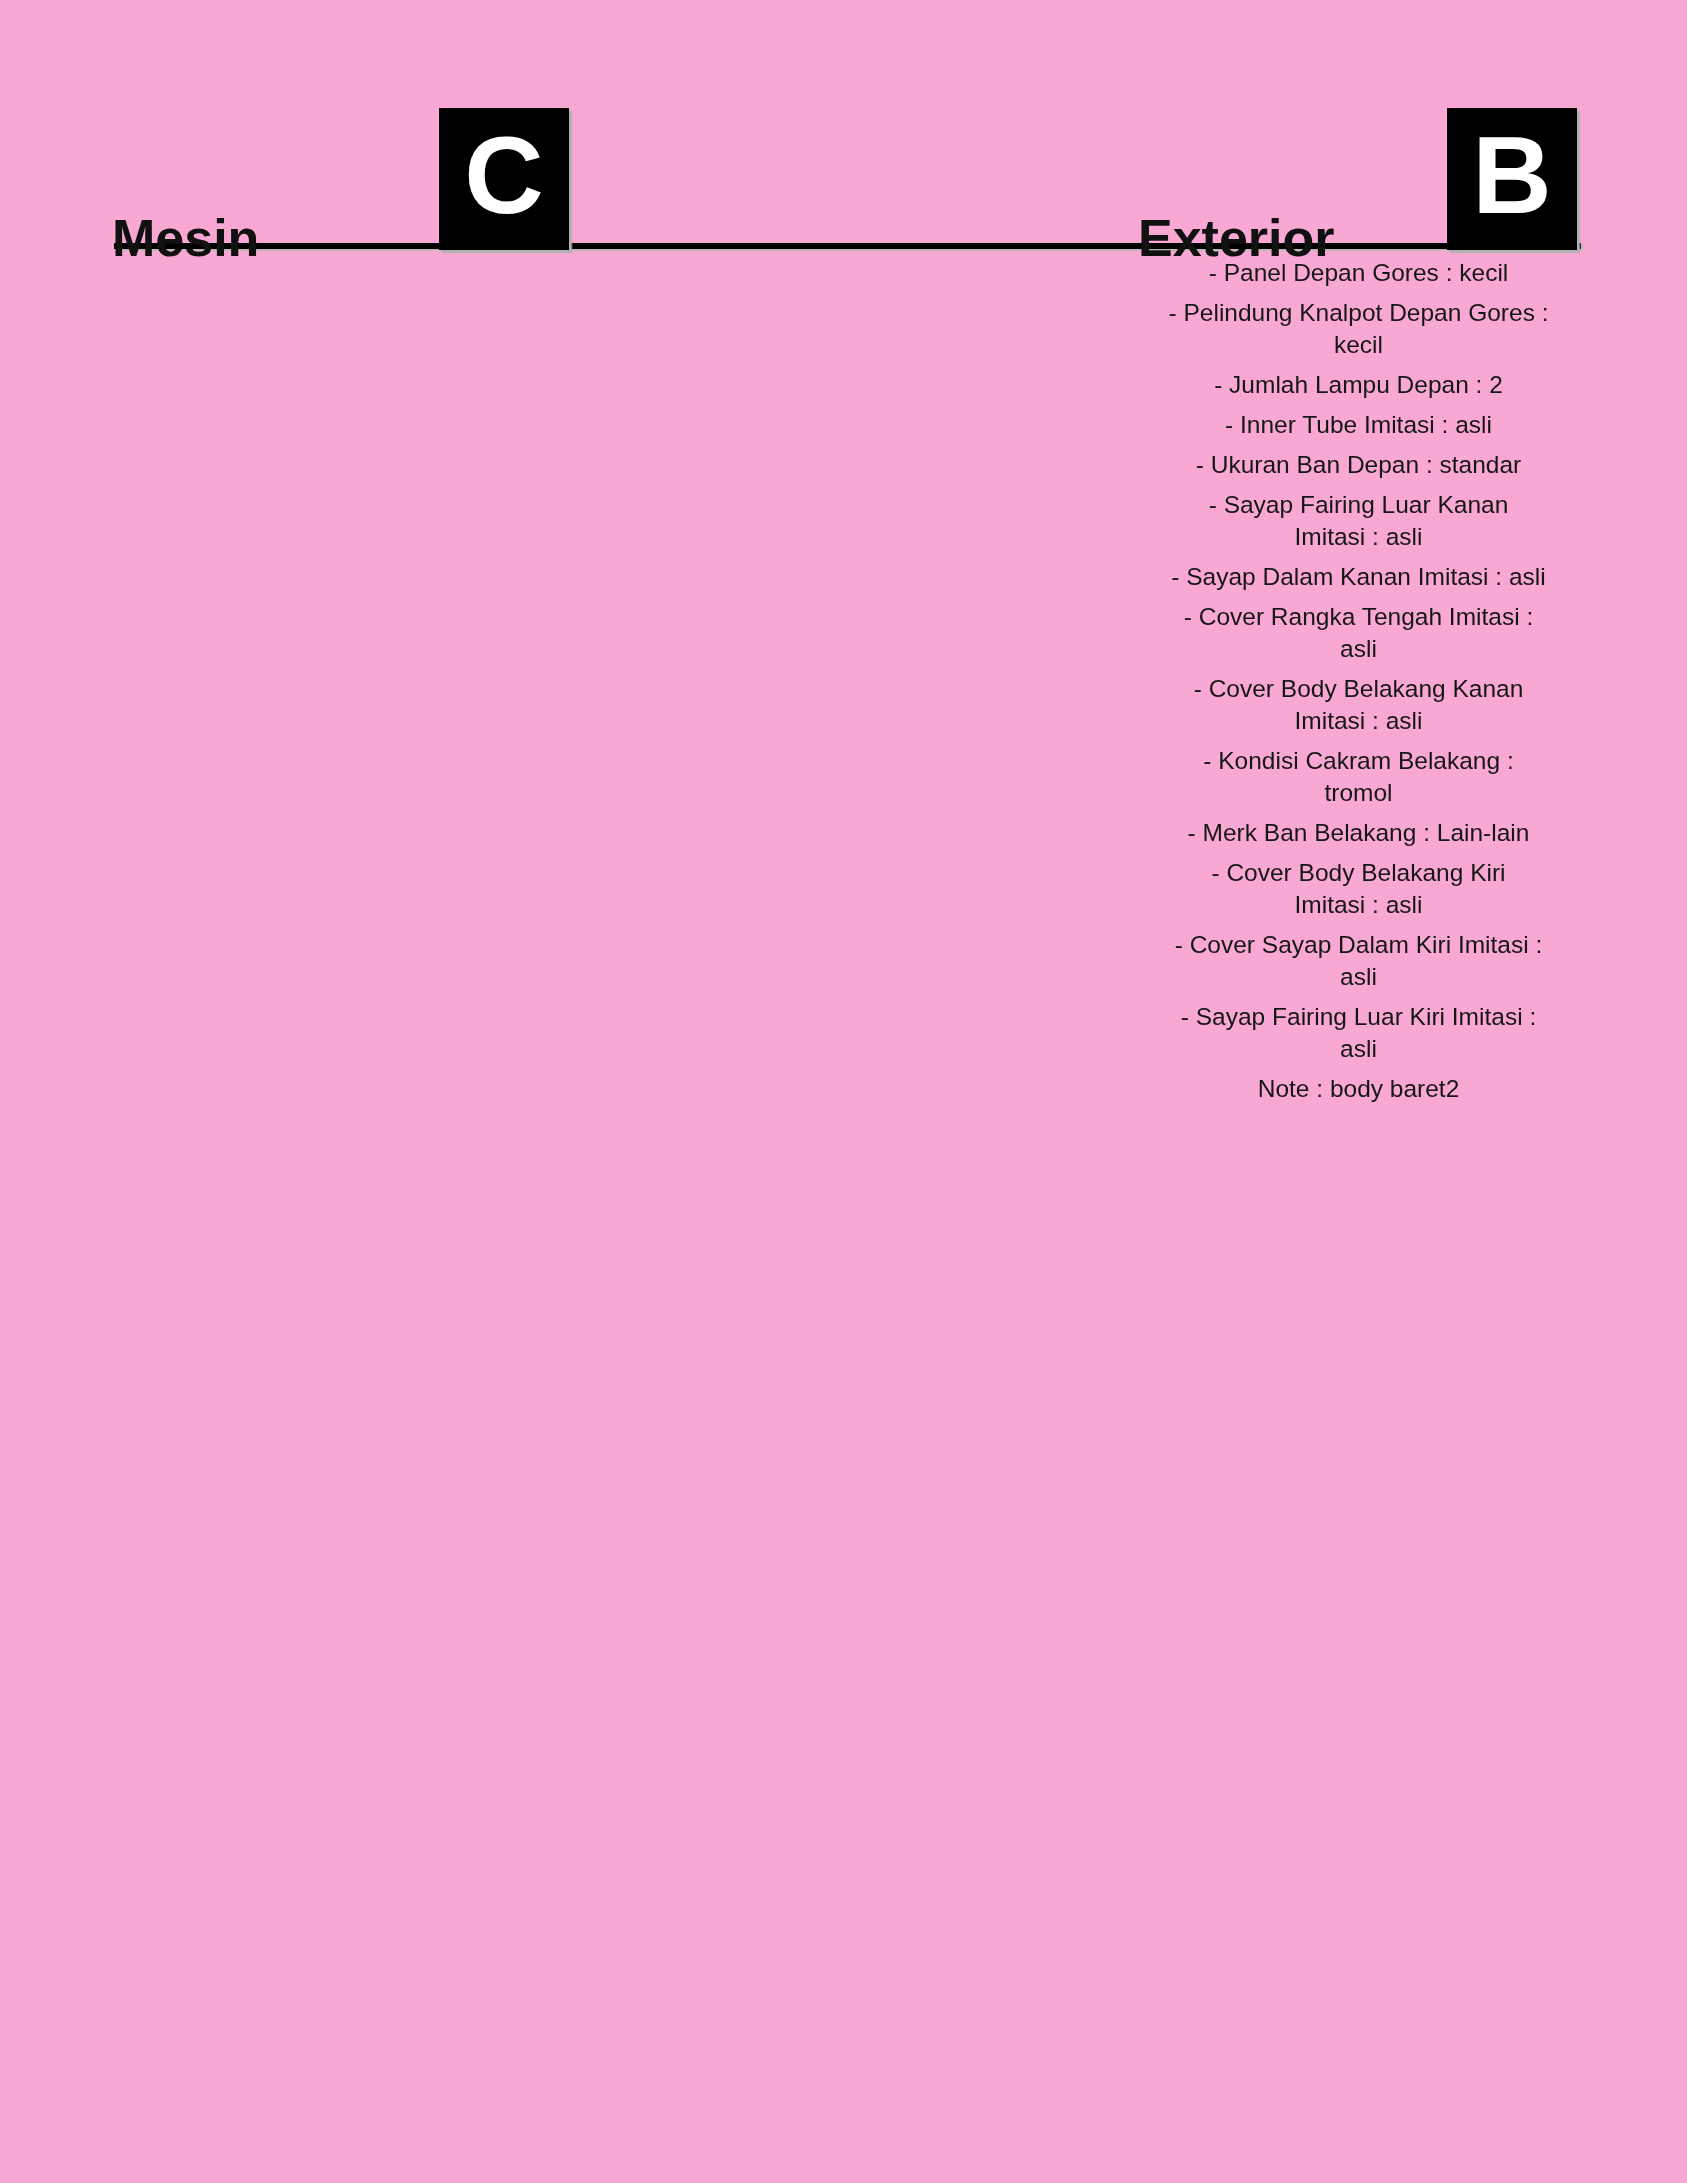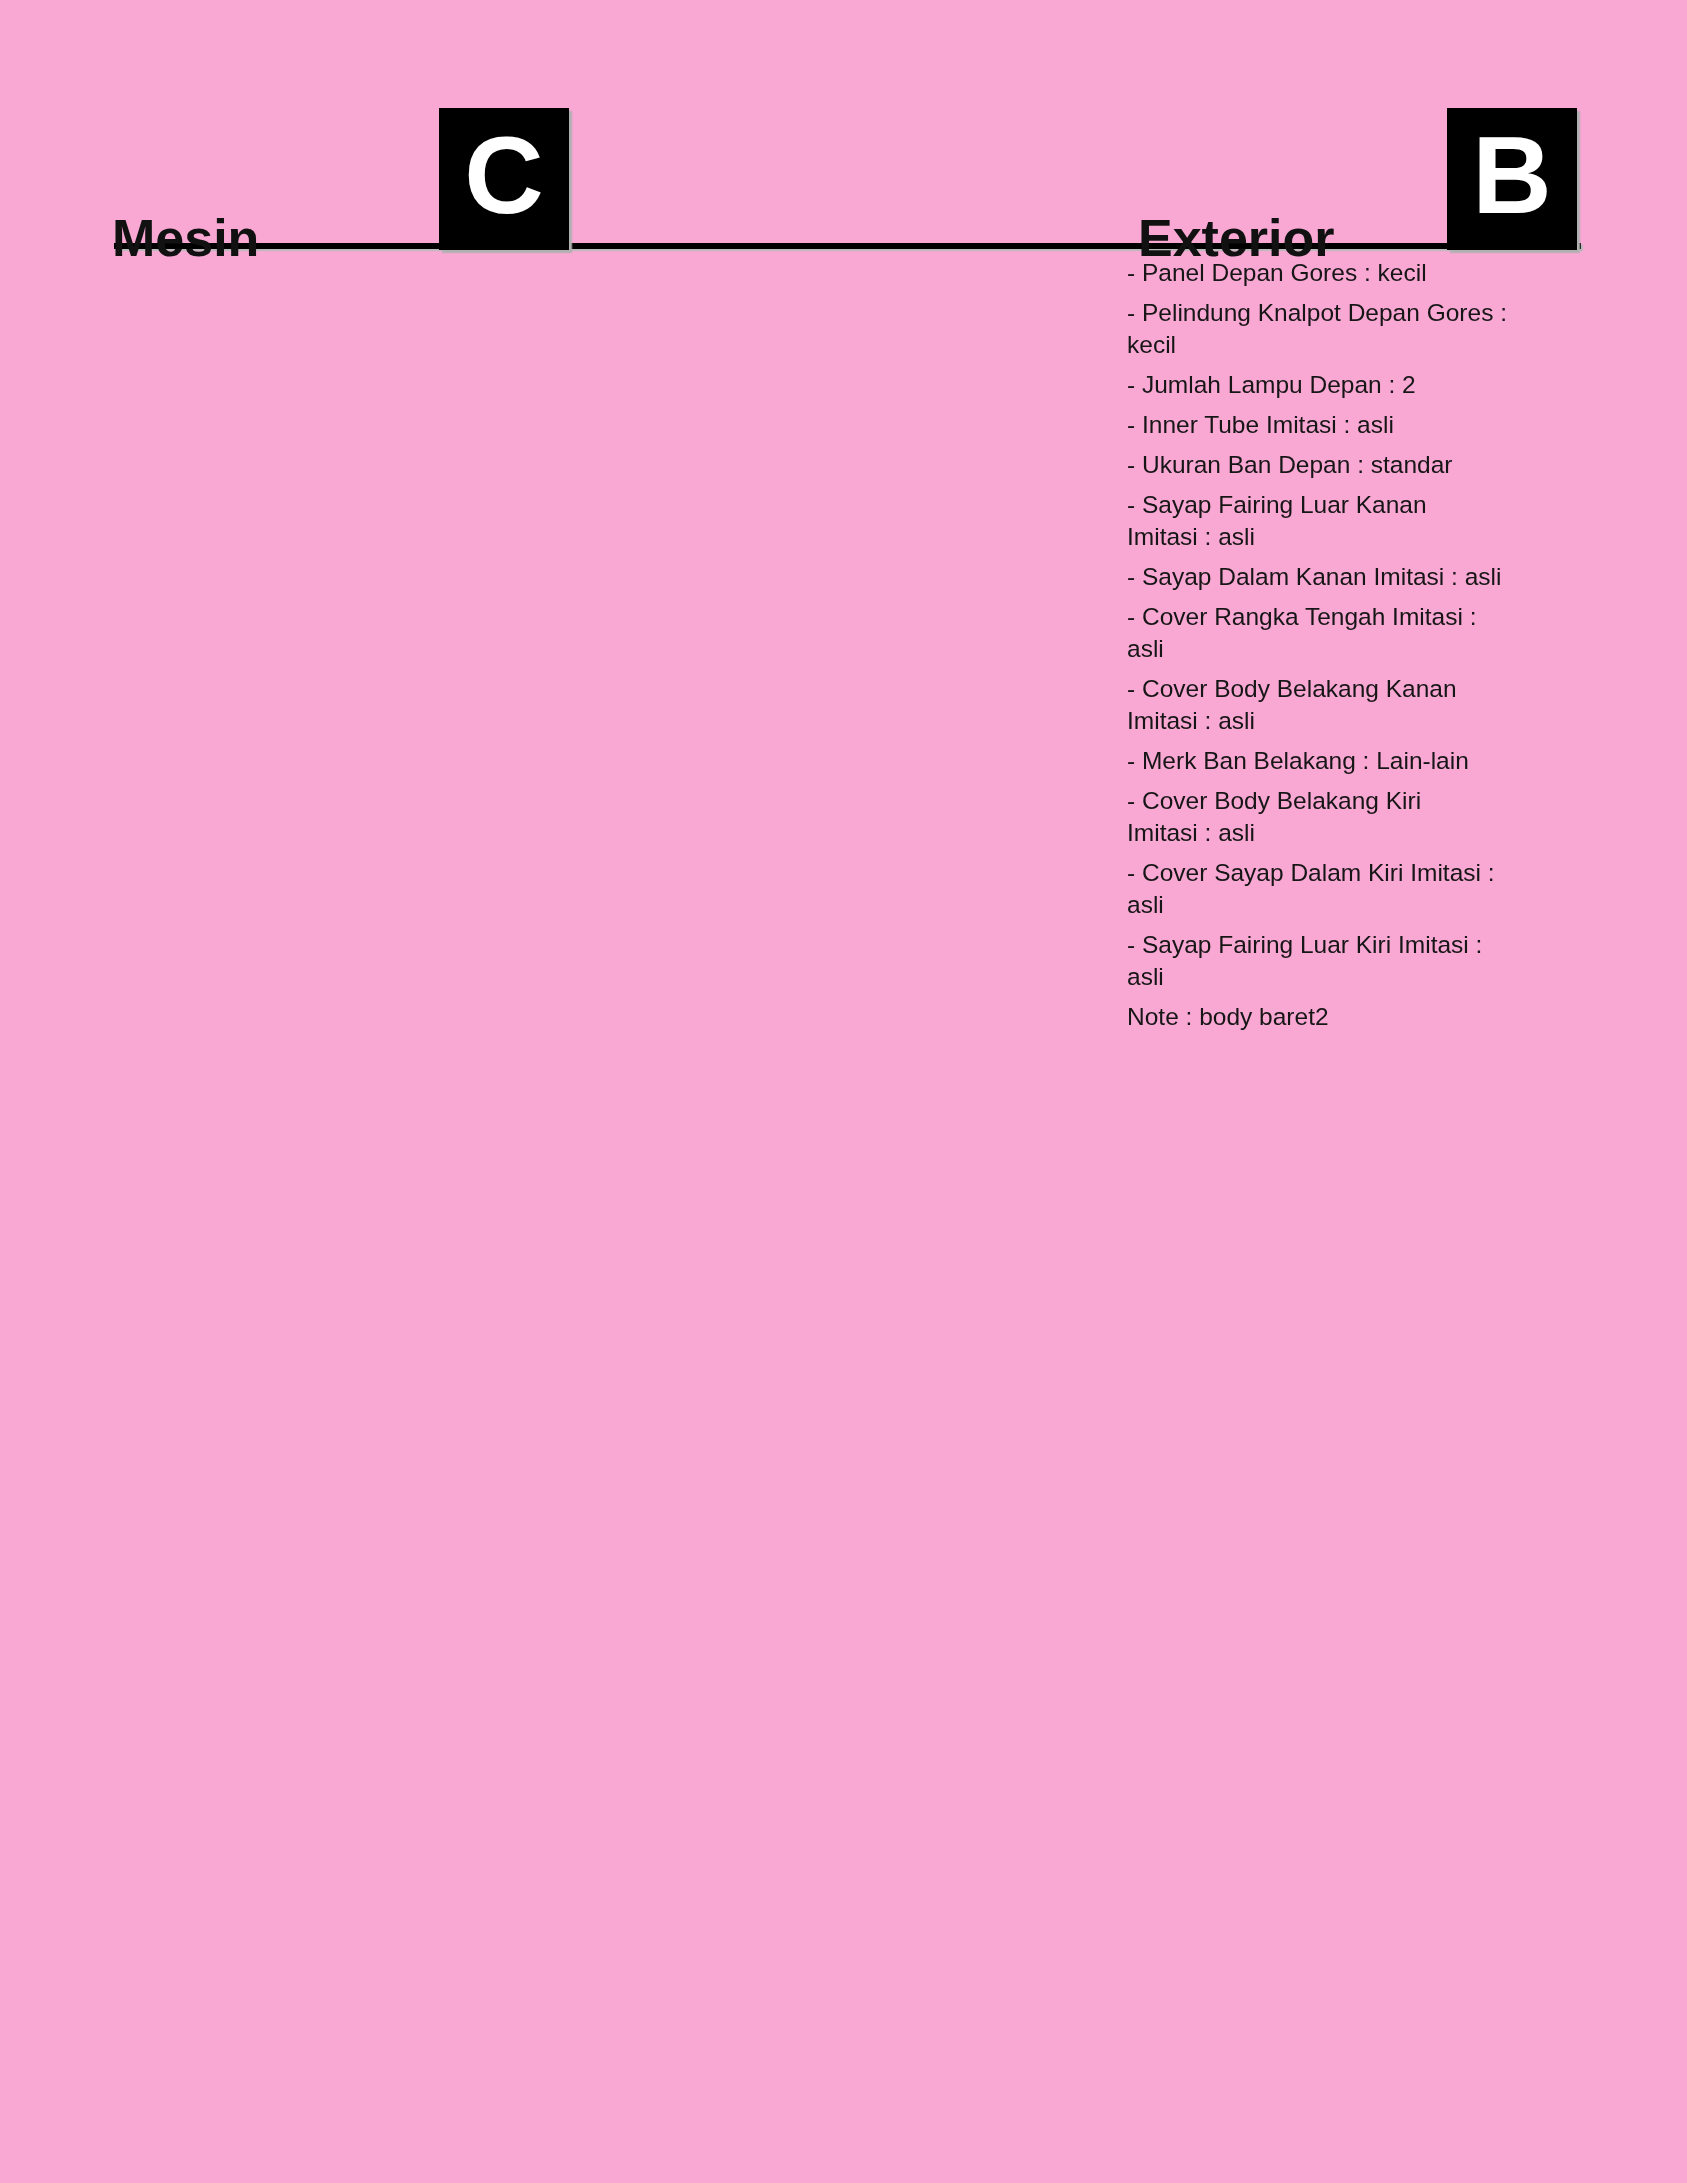--- a/index.html
+++ b/index.html
@@ -60,20 +60,21 @@
     position: absolute;
     left: 1127px;
     top: 257px;
     width: 463px;
     font-size: 24.5px;
     line-height: 32px;
     color: #161616;
   }
   .items-list p {
     margin: 0 0 8px 0;
+    text-align: center;
   }
 </style>
 </head>
 <body>
 
 <div class="page">
 
   <div class="header-rule"></div>
 
   <h1 class="section-title title-mesin">Mesin</h1>
@@ -114,20 +115,24 @@
     </p>
     <p>
       <span>- Cover Rangka Tengah Imitasi :</span><br>
       <span>asli</span>
     </p>
     <p>
       <span>- Cover Body Belakang Kanan</span><br>
       <span>Imitasi : asli</span>
     </p>
     <p>
+      <span>- Kondisi Cakram Belakang :</span><br>
+      <span>tromol</span>
+    </p>
+    <p>
       <span>- Merk Ban Belakang : Lain-lain</span>
     </p>
     <p>
       <span>- Cover Body Belakang Kiri</span><br>
       <span>Imitasi : asli</span>
     </p>
     <p>
       <span>- Cover Sayap Dalam Kiri Imitasi :</span><br>
       <span>asli</span>
     </p>

